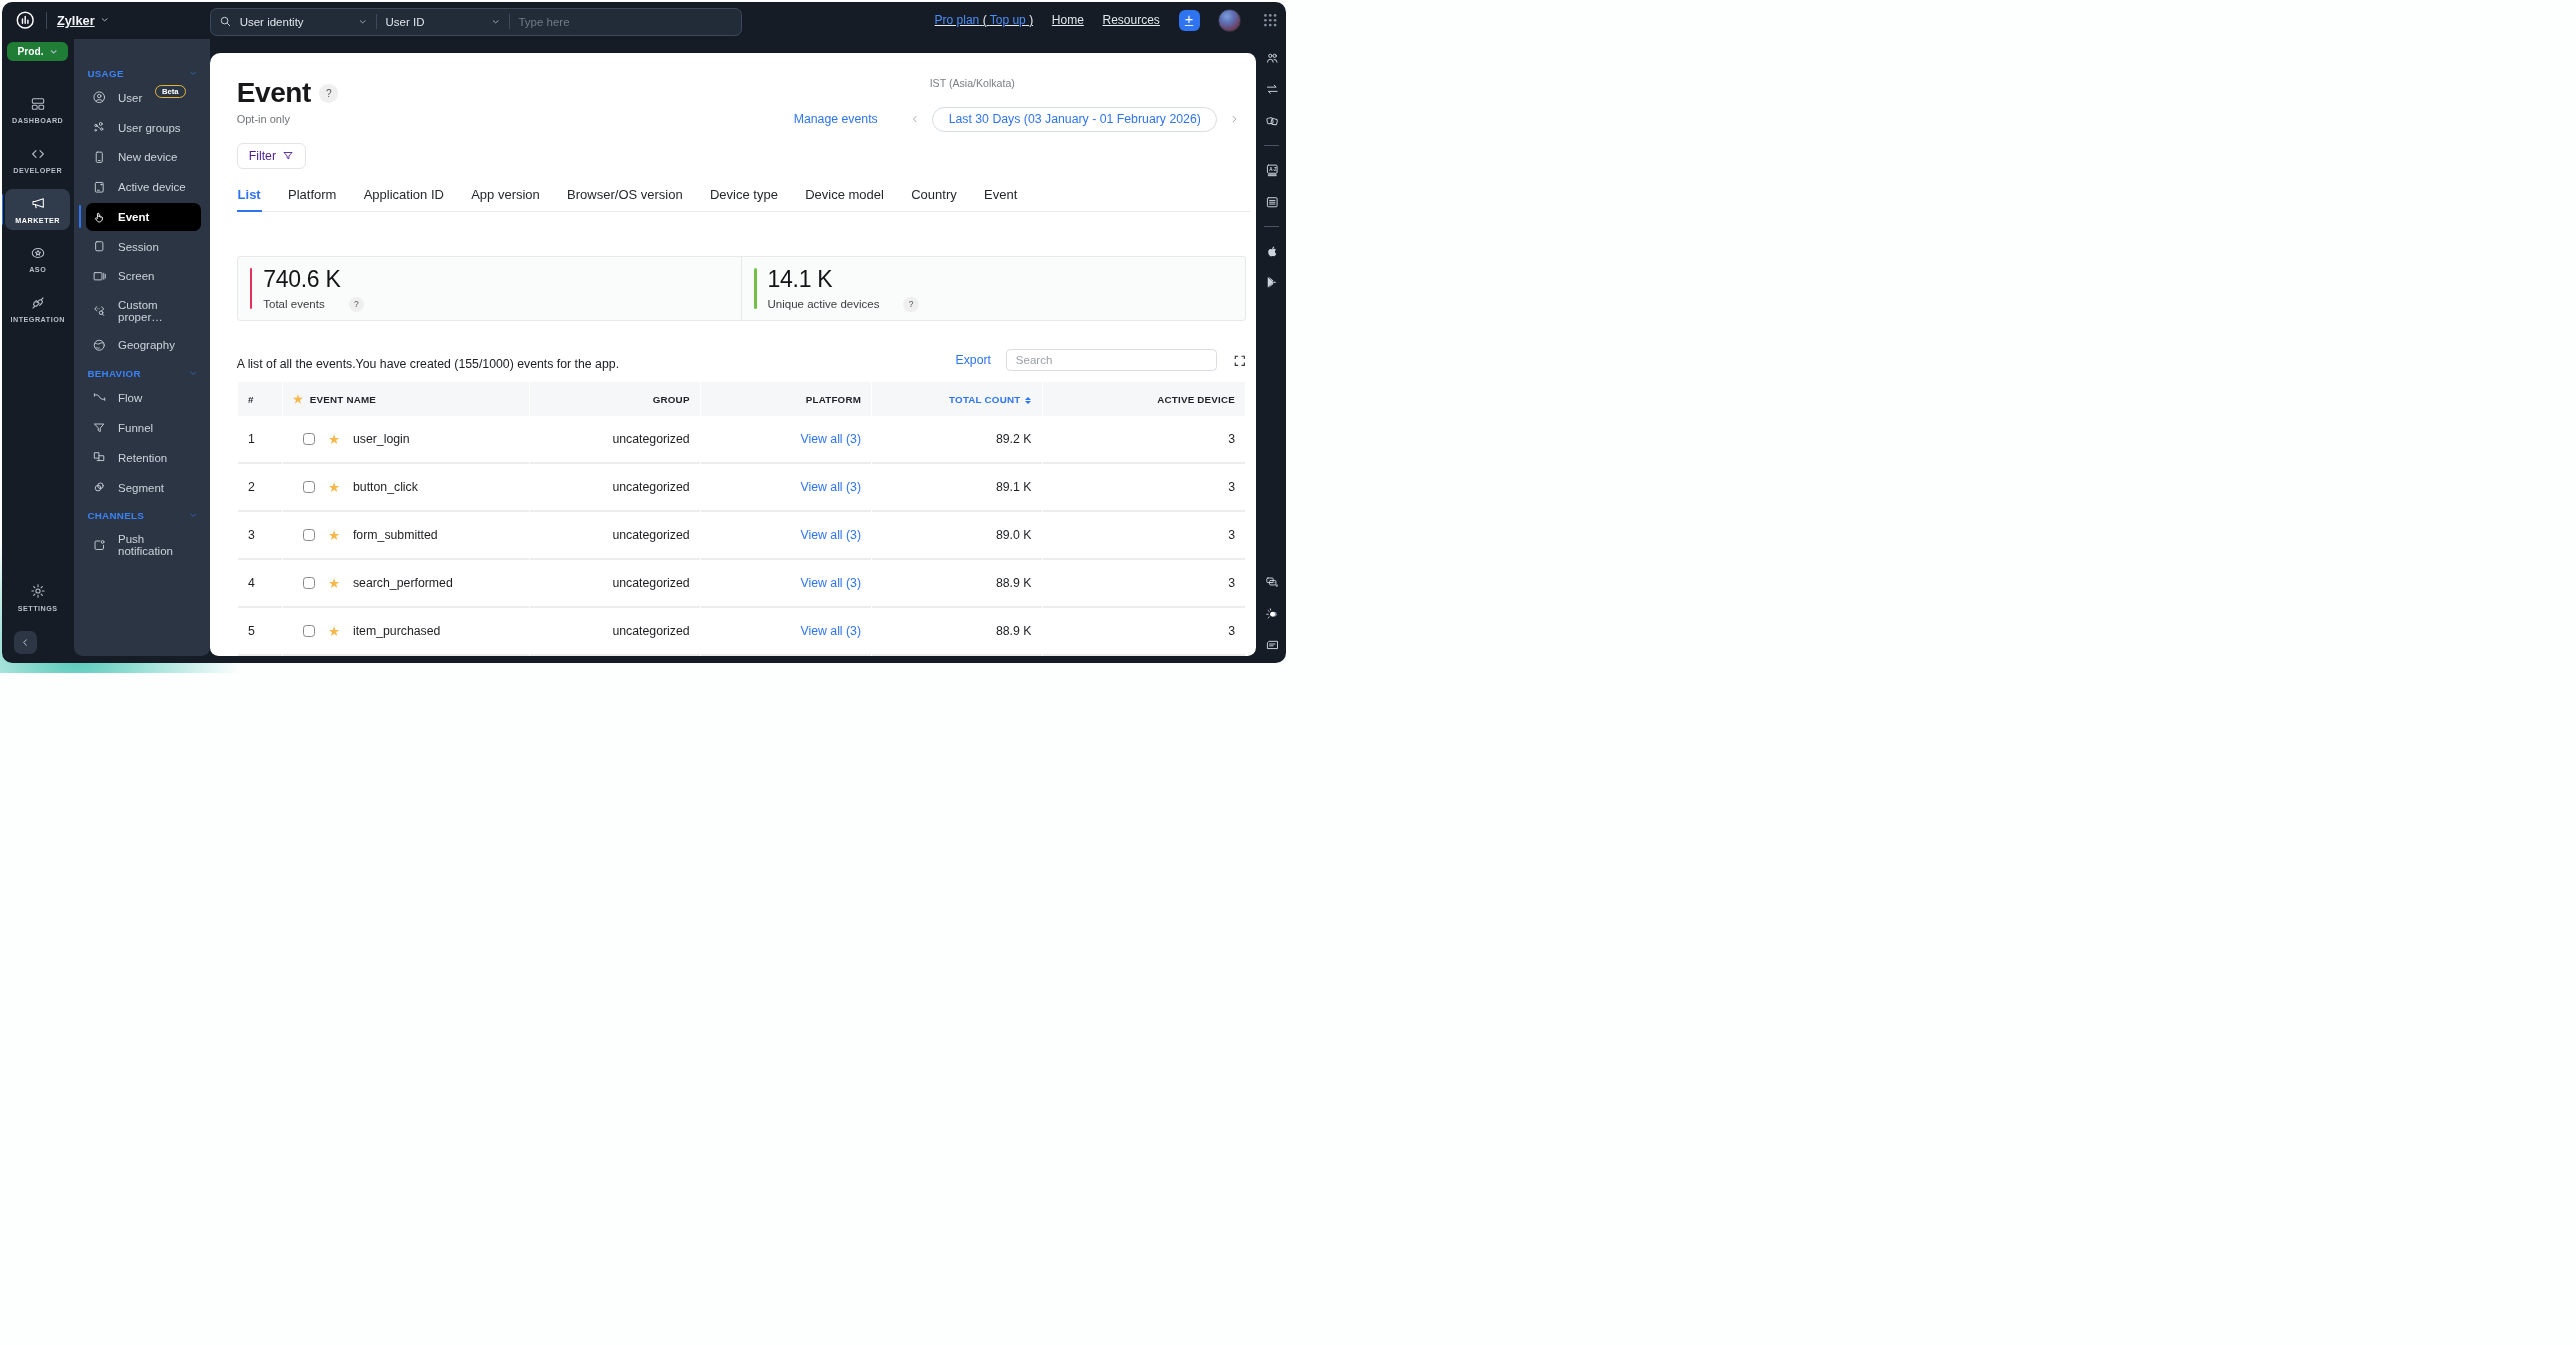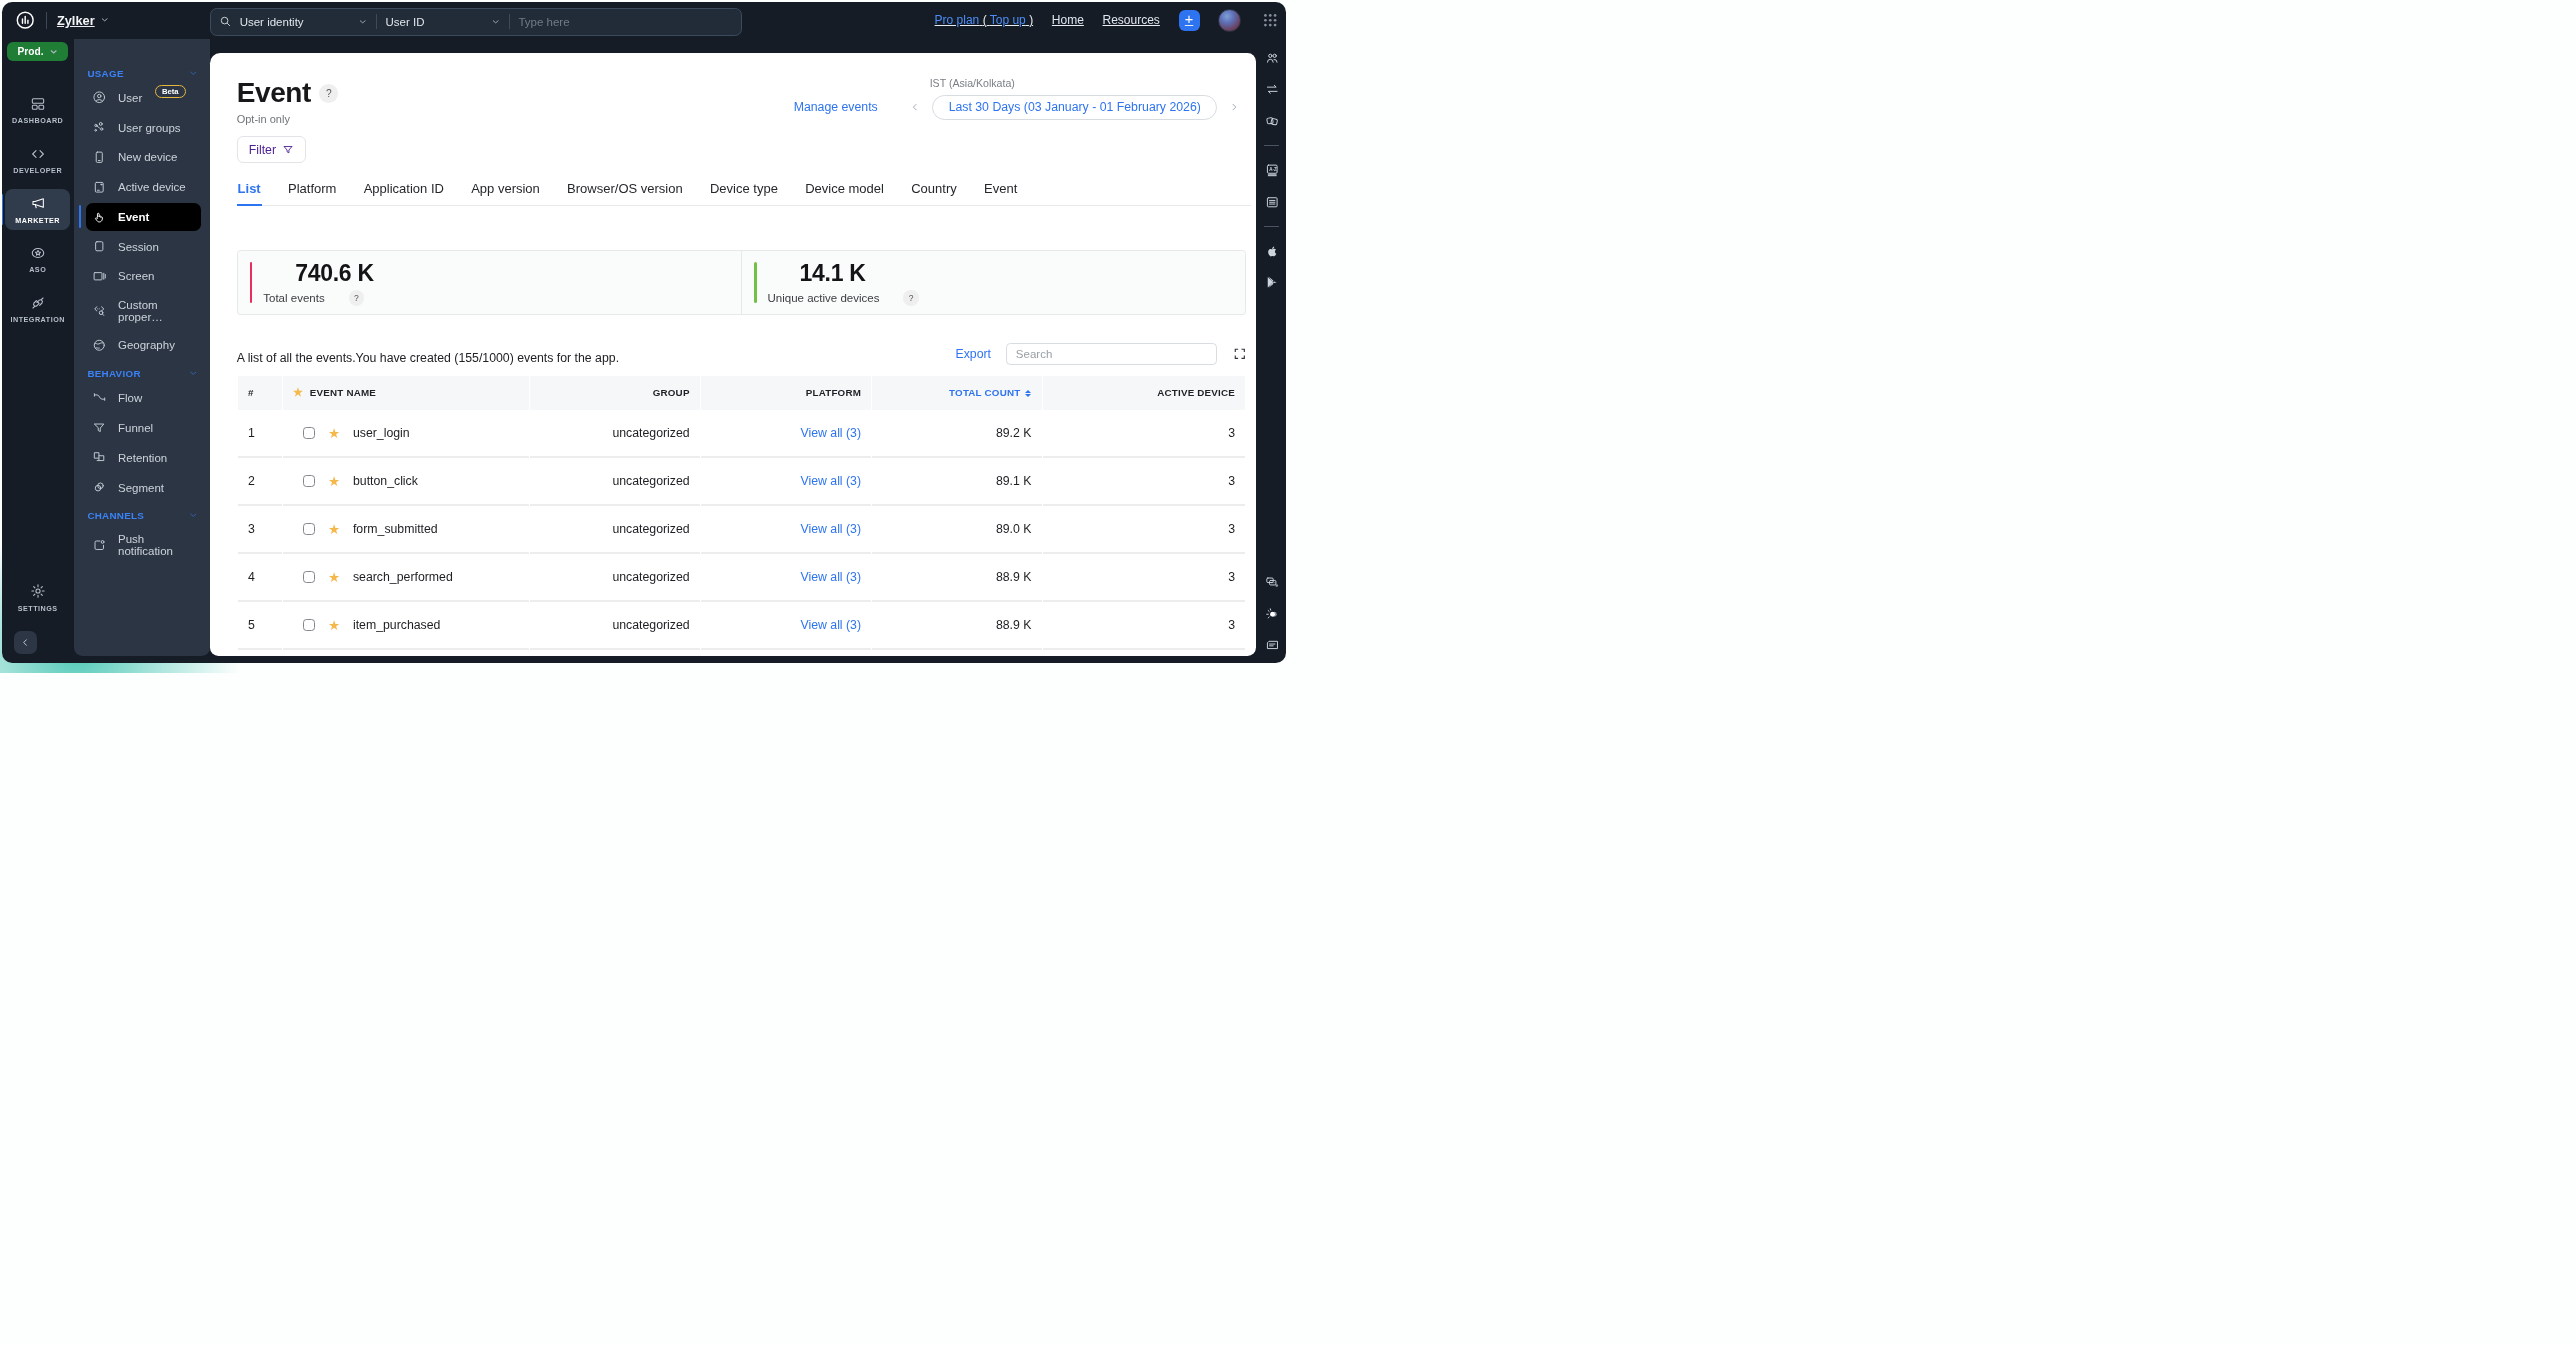--- a/index.html
+++ b/index.html
@@ -82,40 +82,40 @@
   .main-col { grid-row:2; grid-column:3; position:relative; }
   .card { position:absolute; top:14.5px; left:0; right:0.9px; bottom:6.8px; background:#fff;
     border-radius:10.2px 8.5px 8.5px 8.5px; overflow:hidden; padding:24px 5.1px 0 27px; }
   .hdr-row { display:flex; align-items:flex-start; }
   .title-wrap { display:flex; align-items:center; gap:8.5px; }
   .page-title { font-size:28px; font-weight:bold; color:#18181a; letter-spacing:-0.4px; }
   .help-badge { width:18.7px; height:18.7px; border-radius:50%; background:#efefef; color:#555; font-size:10.2px;
     display:inline-flex; align-items:center; justify-content:center; cursor:pointer; }
   .subtitle { font-size:11px; color:#6f7478; margin-top:4.3px; }
   .hdr-right { margin-left:auto; display:flex; flex-direction:column; align-items:flex-start; padding-right:12px; }
-  .tz { font-size:10.6px; color:#7b8086; margin-left:136px; margin-bottom:6px; }
+  .tz { font-size:10.6px; color:#7b8086; margin-left:136px; margin-bottom:18px; }
   .range-row { display:flex; align-items:center; gap:12px; }
   .manage { color:#2e74f0; font-size:12.3px; cursor:pointer; margin-right:20.4px; }
   .r-chev { width:10.2px; height:10.2px; color:#9aa2ab; cursor:pointer; }
   .range-pill { border:0.9px solid #d7dce1; border-radius:13.6px; padding:4.3px 15.3px; color:#2e74f0;
     font-size:12.3px; background:#fff; cursor:pointer; white-space:nowrap; }
   .filter-btn { margin-top:11px; display:inline-flex; align-items:center; gap:6px; border:0.9px solid #e2e4e7;
     border-radius:6px; background:#fff; color:#4c1d95; font-size:12.3px; padding:5.1px 11px; cursor:pointer; }
   .filter-btn svg { width:12px; height:12px; }
 
   .tabs { display:flex; gap:25.5px; margin-top:12.8px; border-bottom:0.9px solid #e9eaeb; margin-right:0; }
   .tab { font-size:13px; color:#25282b; padding:5.1px 0.9px 8.5px; cursor:pointer; }
   .tab.active { color:#2e74f0; font-weight:bold; border-bottom:2.6px solid #2e74f0; margin-bottom:-0.9px; }
 
   .stats { margin-top:44px; margin-right:5.1px; border:0.9px solid #e7e8ea; background:#fafbfb; border-radius:3.4px;
     display:flex; height:65px; }
   .stat { flex:1; display:flex; align-items:center; padding-left:12px; position:relative; }
   .stat + .stat { border-left:0.9px solid #e7e8ea; }
   .accent-bar { width:2.6px; height:41px; border-radius:1.7px; margin-right:11px; }
-  .stat-value { font-size:23px; font-weight:bold; color:#141416; letter-spacing:-0.3px;margin-left:32px; }
+  .stat-value { font-size:23px; font-weight:normal; color:#141416; letter-spacing:-0.3px; }
   .stat-label { font-size:11.5px; color:#3c4043; margin-top:3.4px; display:flex; align-items:center; gap:24px; }
   .stat-label .help-badge { width:15.3px; height:15.3px; font-size:8.5px; }
 
   .list-row { margin-top:28px; display:flex; align-items:flex-end; margin-right:5.1px;gap:24px; }
   .list-desc { font-size:12.3px; color:#202225; }
   .list-tools { margin-left:auto; display:flex; align-items:center; gap:15.3px; }
   .export { color:#2e74f0; font-size:12.3px; cursor:pointer; }
   .tbl-search { width:211px; height:22px; border:0.9px solid #d9dde1; border-radius:4.3px; padding:0 8.5px;
     font-size:11.5px; color:#333; outline:none; font-family:"Liberation Sans", sans-serif; }
   .tbl-search::placeholder { color:#9aa0a6; }

